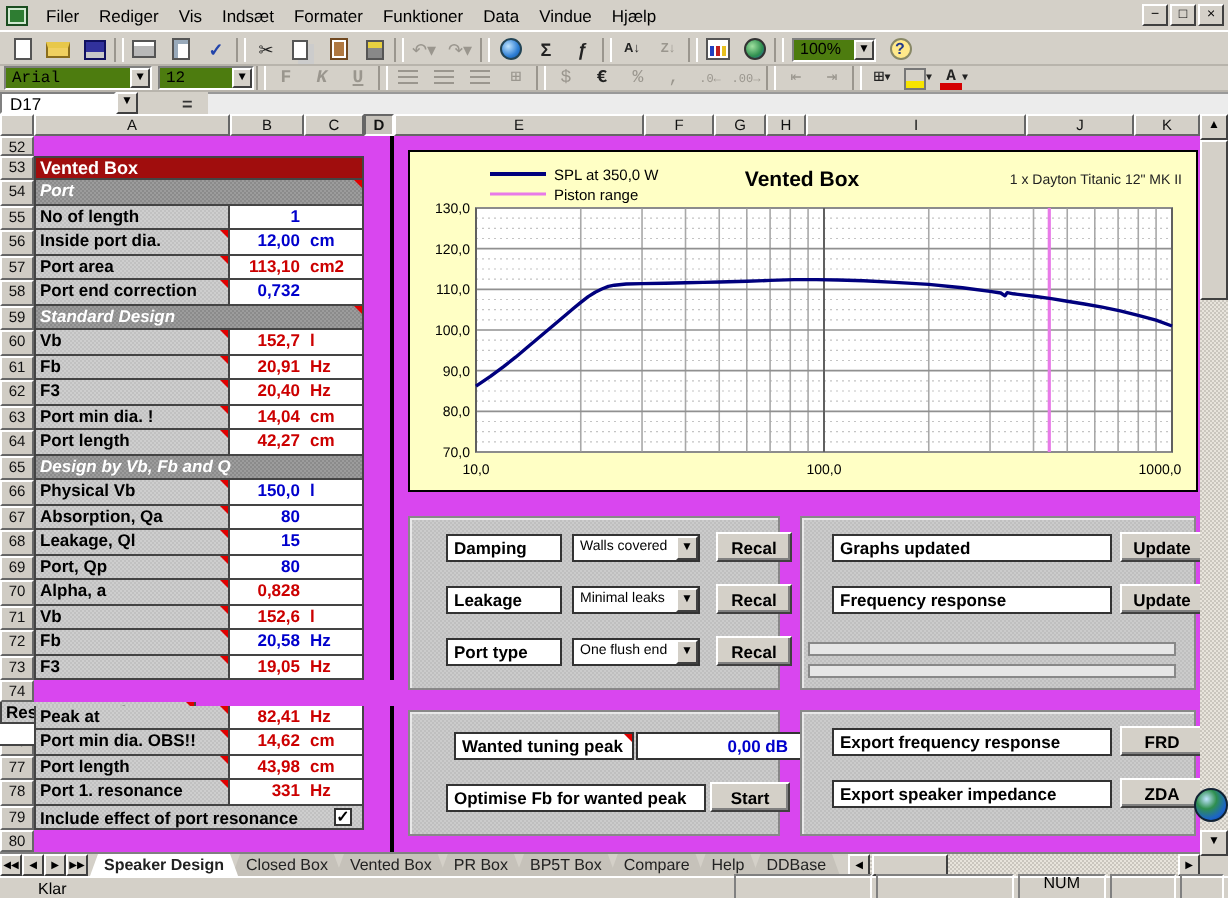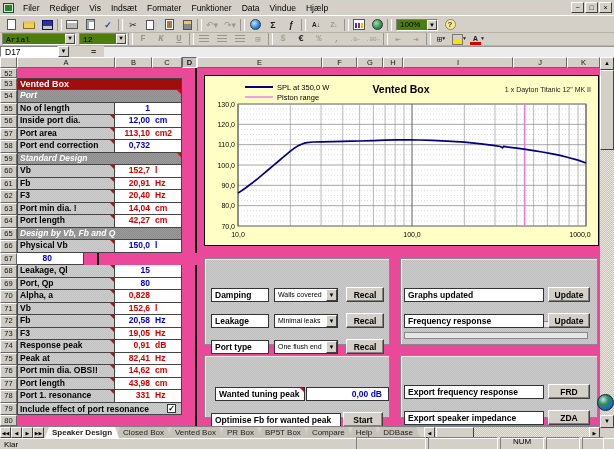--- a/index.html
+++ b/index.html
@@ -56,21 +56,21 @@
     padding-left:4px; display:flex; align-items:center; }
   .namedrop { width:11px; height:11px; background:#d4d0c8; border:1px solid; border-color:#fff #404040 #404040 #fff;
     font-size:6px; text-align:center; line-height:9px; }
   .eqbtn { margin-left:22px; font-size:9px; font-weight:bold; color:#333; }
   .formulafield { margin-left:8px; flex:1; height:11px; background:#ececec; border-top:1px solid #999; }
   
   .colheaders { position:absolute; left:0; top:57px; height:11px; display:flex; }
   .ch { height:11px; background:#d4d0c8; border:1px solid; border-color:#fff #666 #666 #fff;
     font-size:7.5px; text-align:center; line-height:9px; color:#111; }
   .ch.active { font-weight:bold; background:#c6c2ba; border-color:#666 #fff #fff #666; }
-  .grid { position:absolute; left:0; top:68px; width:600px; height:358px; background:#ec4899; overflow:hidden; }
+  .grid { position:absolute; left:0; top:68px; width:600px; height:358px; background:#d946ef; overflow:hidden; }
   .row { display:flex; }
   .rh { width:17px; background:#d0ccc4; border:1px solid; border-color:#fff #666 #666 #fff;
     font-size:7.5px; text-align:center; color:#111; flex:none; }
   .cellA { width:98px; flex:none; position:relative; border-left:1px solid #444; border-right:1px solid #444; border-bottom:1px solid #444;
     font-size:8.5px; font-weight:bold; padding-left:2px; overflow:hidden; white-space:nowrap; }
   .cellBC { width:67px; flex:none; background:#fff; border-right:1px solid #444; border-bottom:1px solid #444;
     display:flex; font-size:8.5px; font-weight:bold; position:relative; overflow:hidden; }
   .cellBC .val { width:37px; text-align:right; padding-right:2px; }
   .cellBC .unit { width:28px; text-align:left; padding-left:3px; }
   .span3 { width:165px; flex:none; position:relative; border-left:1px solid #444; border-right:1px solid #444; border-bottom:1px solid #444;
@@ -86,21 +86,21 @@
     font-size:8px; line-height:8px; text-align:center; font-weight:bold; }
   .dcell { width:15px; flex:none; border-right:2px solid #000; }
   .mark::after { content:""; position:absolute; top:0; right:0; border-left:4px solid transparent; border-top:4px solid #e00000; }
   .c-in { color:#0000cc; } .c-out { color:#cc0000; }
   
   .chartbox { position:absolute; left:204px; top:7px; width:395px; height:171px;
     background:#ffffc5; border:1px solid #000; }
   
   .panel { position:absolute; border:1px solid #888; box-shadow:inset 1px 1px 0 #e8e8e8;
     background-image:conic-gradient(#cbcbcb 25%, #bfbfbf 0 50%, #cbcbcb 0 75%, #bfbfbf 0); background-size:2px 2px; }
-  .prow { position:absolute; left:0; width:100%; height:15px; display:flex; align-items:center;margin-top:21px; }
+  .prow { position:absolute; left:12px; width:100%; height:15px; display:flex; align-items:center; }
   .plabel { background:#fff; border:1px solid #333; height:14px; font-size:8.5px; font-weight:bold;
     padding:1px 0 0 3px; position:relative; white-space:nowrap; overflow:hidden; }
   .pvalue { background:#fff; border:1px solid #333; height:14px; font-size:8.5px; font-weight:bold;
     text-align:right; padding:1px 6px 0 0; color:#0000cc; }
   .drop { background:#fff; border:1px solid #333; height:14px; display:flex; align-items:center; font-size:7px; padding-left:3px; }
   .drop .arr { margin-left:auto; width:11px; height:12px; background:#d4d0c8;
     border:1px solid; border-color:#fff #404040 #404040 #fff; font-size:6px; line-height:10px; text-align:center; }
   .btn { height:15px; background:#d4d0c8; border:1px solid; border-color:#fff #404040 #404040 #fff;
     box-shadow:inset -1px -1px 0 #808080; font-size:8.5px; font-weight:bold; text-align:center;
     font-family:"Liberation Sans",sans-serif; padding-top:1px; }
@@ -124,21 +124,21 @@
     line-height:11px; white-space:nowrap; }
   .tab.active { background:#fff; font-weight:bold; z-index:2; }
   .hscroll { margin-left:4px; flex:1; height:11px; position:relative;
     background-image:conic-gradient(#e8e4dc 25%, #cac6be 0 50%, #e8e4dc 0 75%, #cac6be 0); background-size:2px 2px; }
   .hbtn { position:absolute; top:0; width:11px; height:11px; background:#d4d0c8; border:1px solid;
     border-color:#fff #404040 #404040 #fff; font-size:5px; text-align:center; line-height:10px; }
   .hthumb { position:absolute; top:0; left:12px; width:38px; height:11px; background:#d4d0c8;
     border:1px solid; border-color:#fff #404040 #404040 #fff; }
   
   .statusbar { position:absolute; left:0; top:438px; width:614px; height:11px; background:#d4d0c8;
-    border-top:1px solid #fff; display:flex; align-items:center; font-size:8px; }
+    border-top:1px solid #fff; display:flex; align-items:center; font-size:8px;padding-left:15px; }
   .sseg { height:14px; border:1px solid; border-color:#808080 #fff #fff #808080; margin-right:2px;
     text-align:center; line-height:8px; }
 </style>
 </head>
 <body>
 
 <div class="screen">
 
   <div class="menubar">
     <span class="appicon"></span>
@@ -443,20 +443,21 @@
           <span class="rh">66</span>
           <span class="cellA mark">Physical Vb</span>
           <span class="cellBC">
             <span class="val c-in">150,0</span>
             <span class="unit c-in">l</span>
           </span>
           <span class="dcell"></span>
         </div>
         <div class="row datarow" style="height: 12.52px;">
           <span class="rh">67</span>
+          <span class="cellA mark">Absorption, Qa</span>
           <span class="cellBC">
             <span class="val c-in">80</span>
             <span class="unit c-in"></span>
           </span>
           <span class="dcell"></span>
         </div>
         <div class="row datarow" style="height: 12.52px;">
           <span class="rh">68</span>
           <span class="cellA mark">Leakage, Ql</span>
           <span class="cellBC">
@@ -503,21 +504,21 @@
         </div>
         <div class="row datarow" style="height: 12.52px;">
           <span class="rh">73</span>
           <span class="cellA mark">F3</span>
           <span class="cellBC">
             <span class="val c-out">19,05</span>
             <span class="unit c-out">Hz</span>
           </span>
           <span class="dcell"></span>
         </div>
-        <div class="row datarow" style="height: 12.52px;">
+        <div class="row datarow" style="height: 12.52px; flex-direction: column;">
           <span class="rh">74</span>
           <span class="cellA mark">Response peak</span>
           <span class="cellBC">
             <span class="val c-out">0,91</span>
             <span class="unit c-out">dB</span>
           </span>
           <span class="dcell"></span>
         </div>
         <div class="row datarow" style="height: 12.52px;">
           <span class="rh">75</span>

